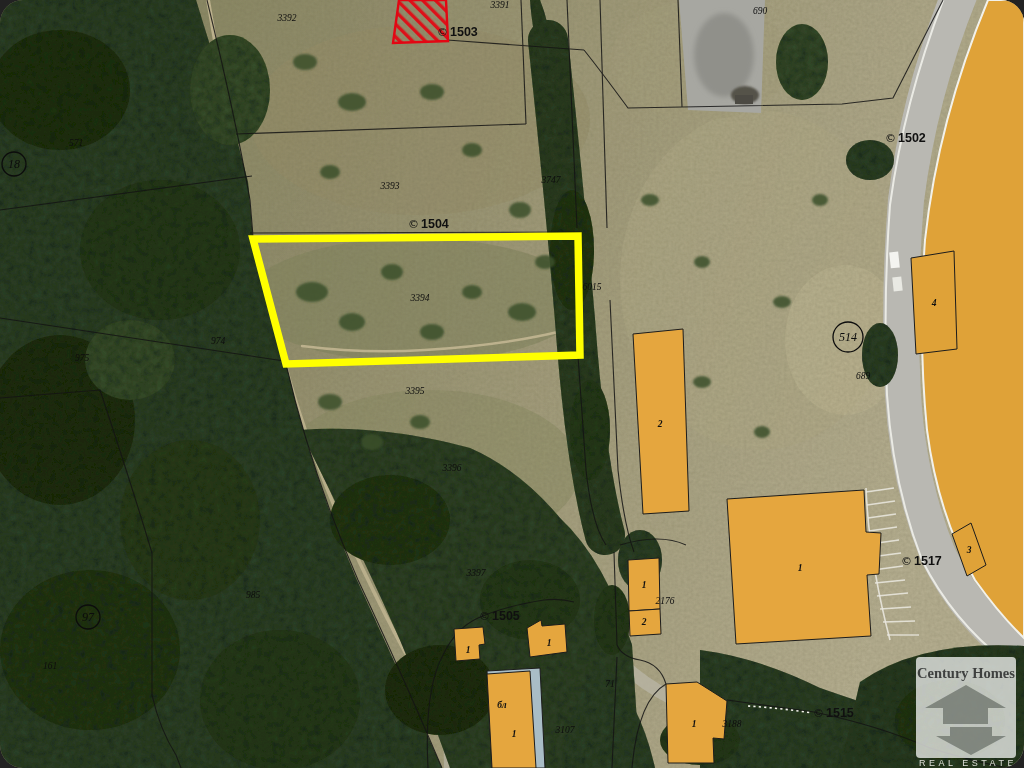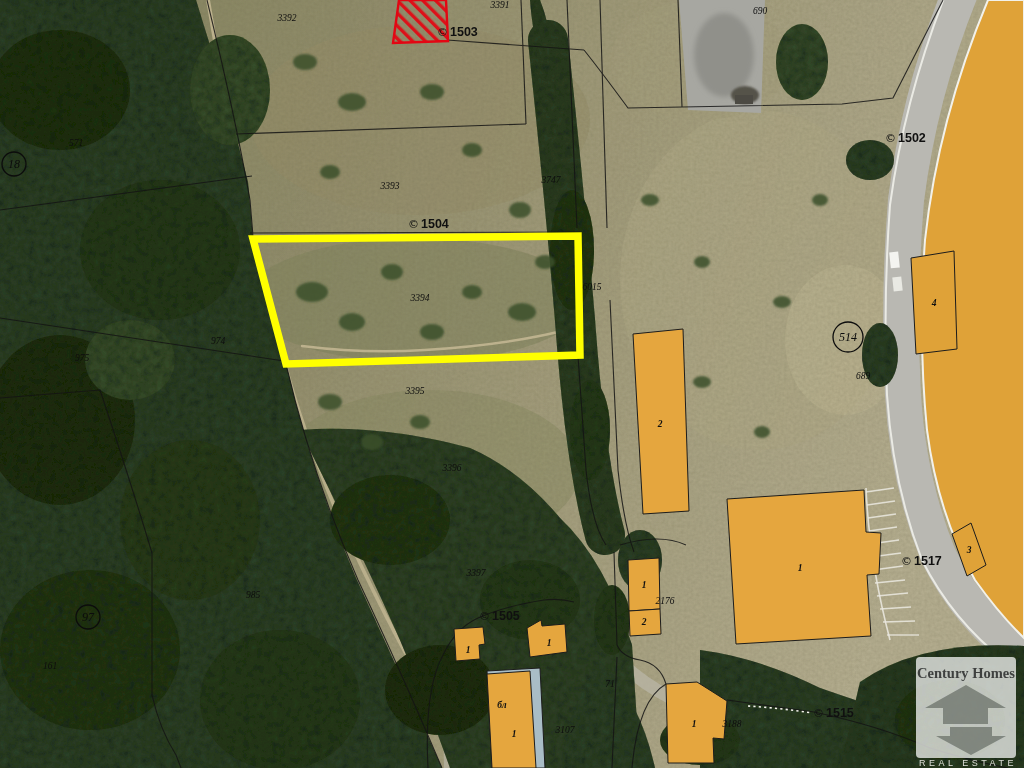--- a/index.html
+++ b/index.html
@@ -1,16 +1,16 @@
 <!DOCTYPE html>
 <html><head>
 <meta charset="utf-8">
 <style>
   html,body{margin:0;padding:0;background:#222;}
-  .stage{position:relative;width:1024px;height:768px;overflow:hidden;font-family:"Liberation Sans",sans-serif;}
+  .stage{position:relative;width:1024px;height:768px;overflow:hidden;font-family:"Liberation Sans",sans-serif;border-radius:23px;}
   svg{display:block;}
   text{user-select:none;}
   .plabel{font-family:"Liberation Serif",serif;font-style:italic;font-size:9.5px;fill:#0e0e0e;}
   .blabel{font-family:"Liberation Serif",serif;font-style:italic;font-weight:bold;font-size:9.5px;fill:#111;}
   .ptnum{font-family:"Liberation Sans",sans-serif;font-weight:600;font-size:12.5px;fill:#101010;}
   .pticon{font-family:"DejaVu Sans",sans-serif;font-size:11px;fill:#101010;}
   .clabel{font-family:"Liberation Serif",serif;font-style:italic;font-size:12px;fill:#0c0c0c;}
   .logo-title{font-family:"Liberation Serif",serif;font-weight:bold;font-size:14.5px;fill:#3f4140;}
   .logo-sub{font-family:"Liberation Sans",sans-serif;font-size:9px;letter-spacing:3.5px;fill:rgba(235,235,230,0.92);}
 </style>

